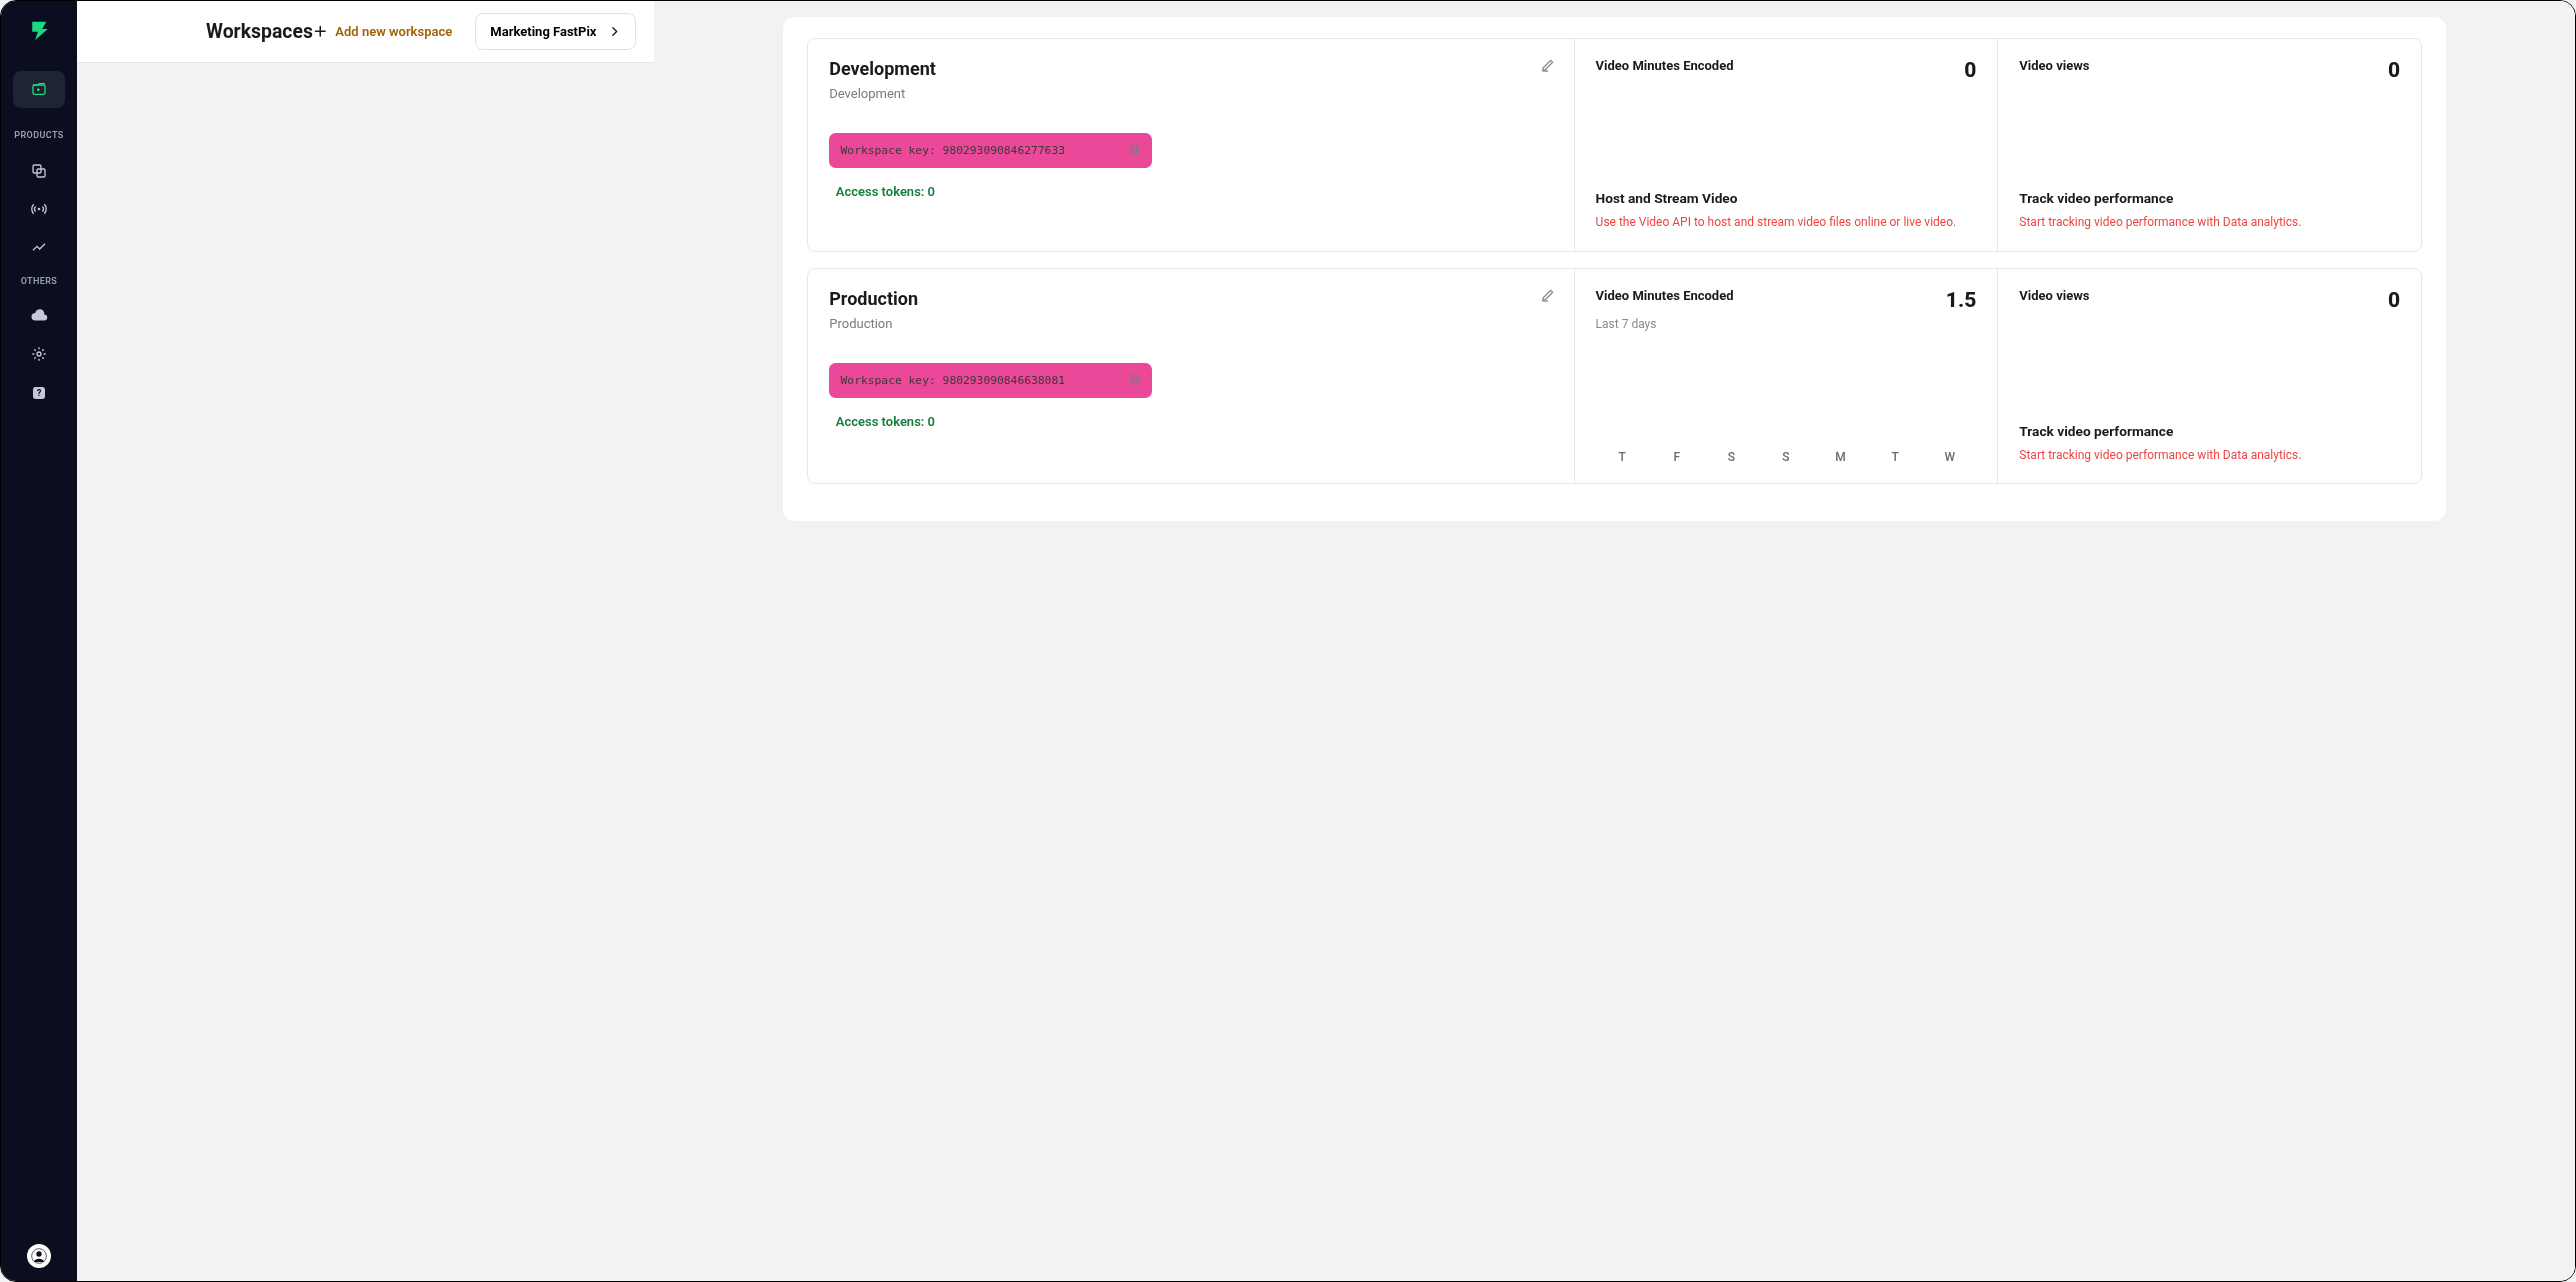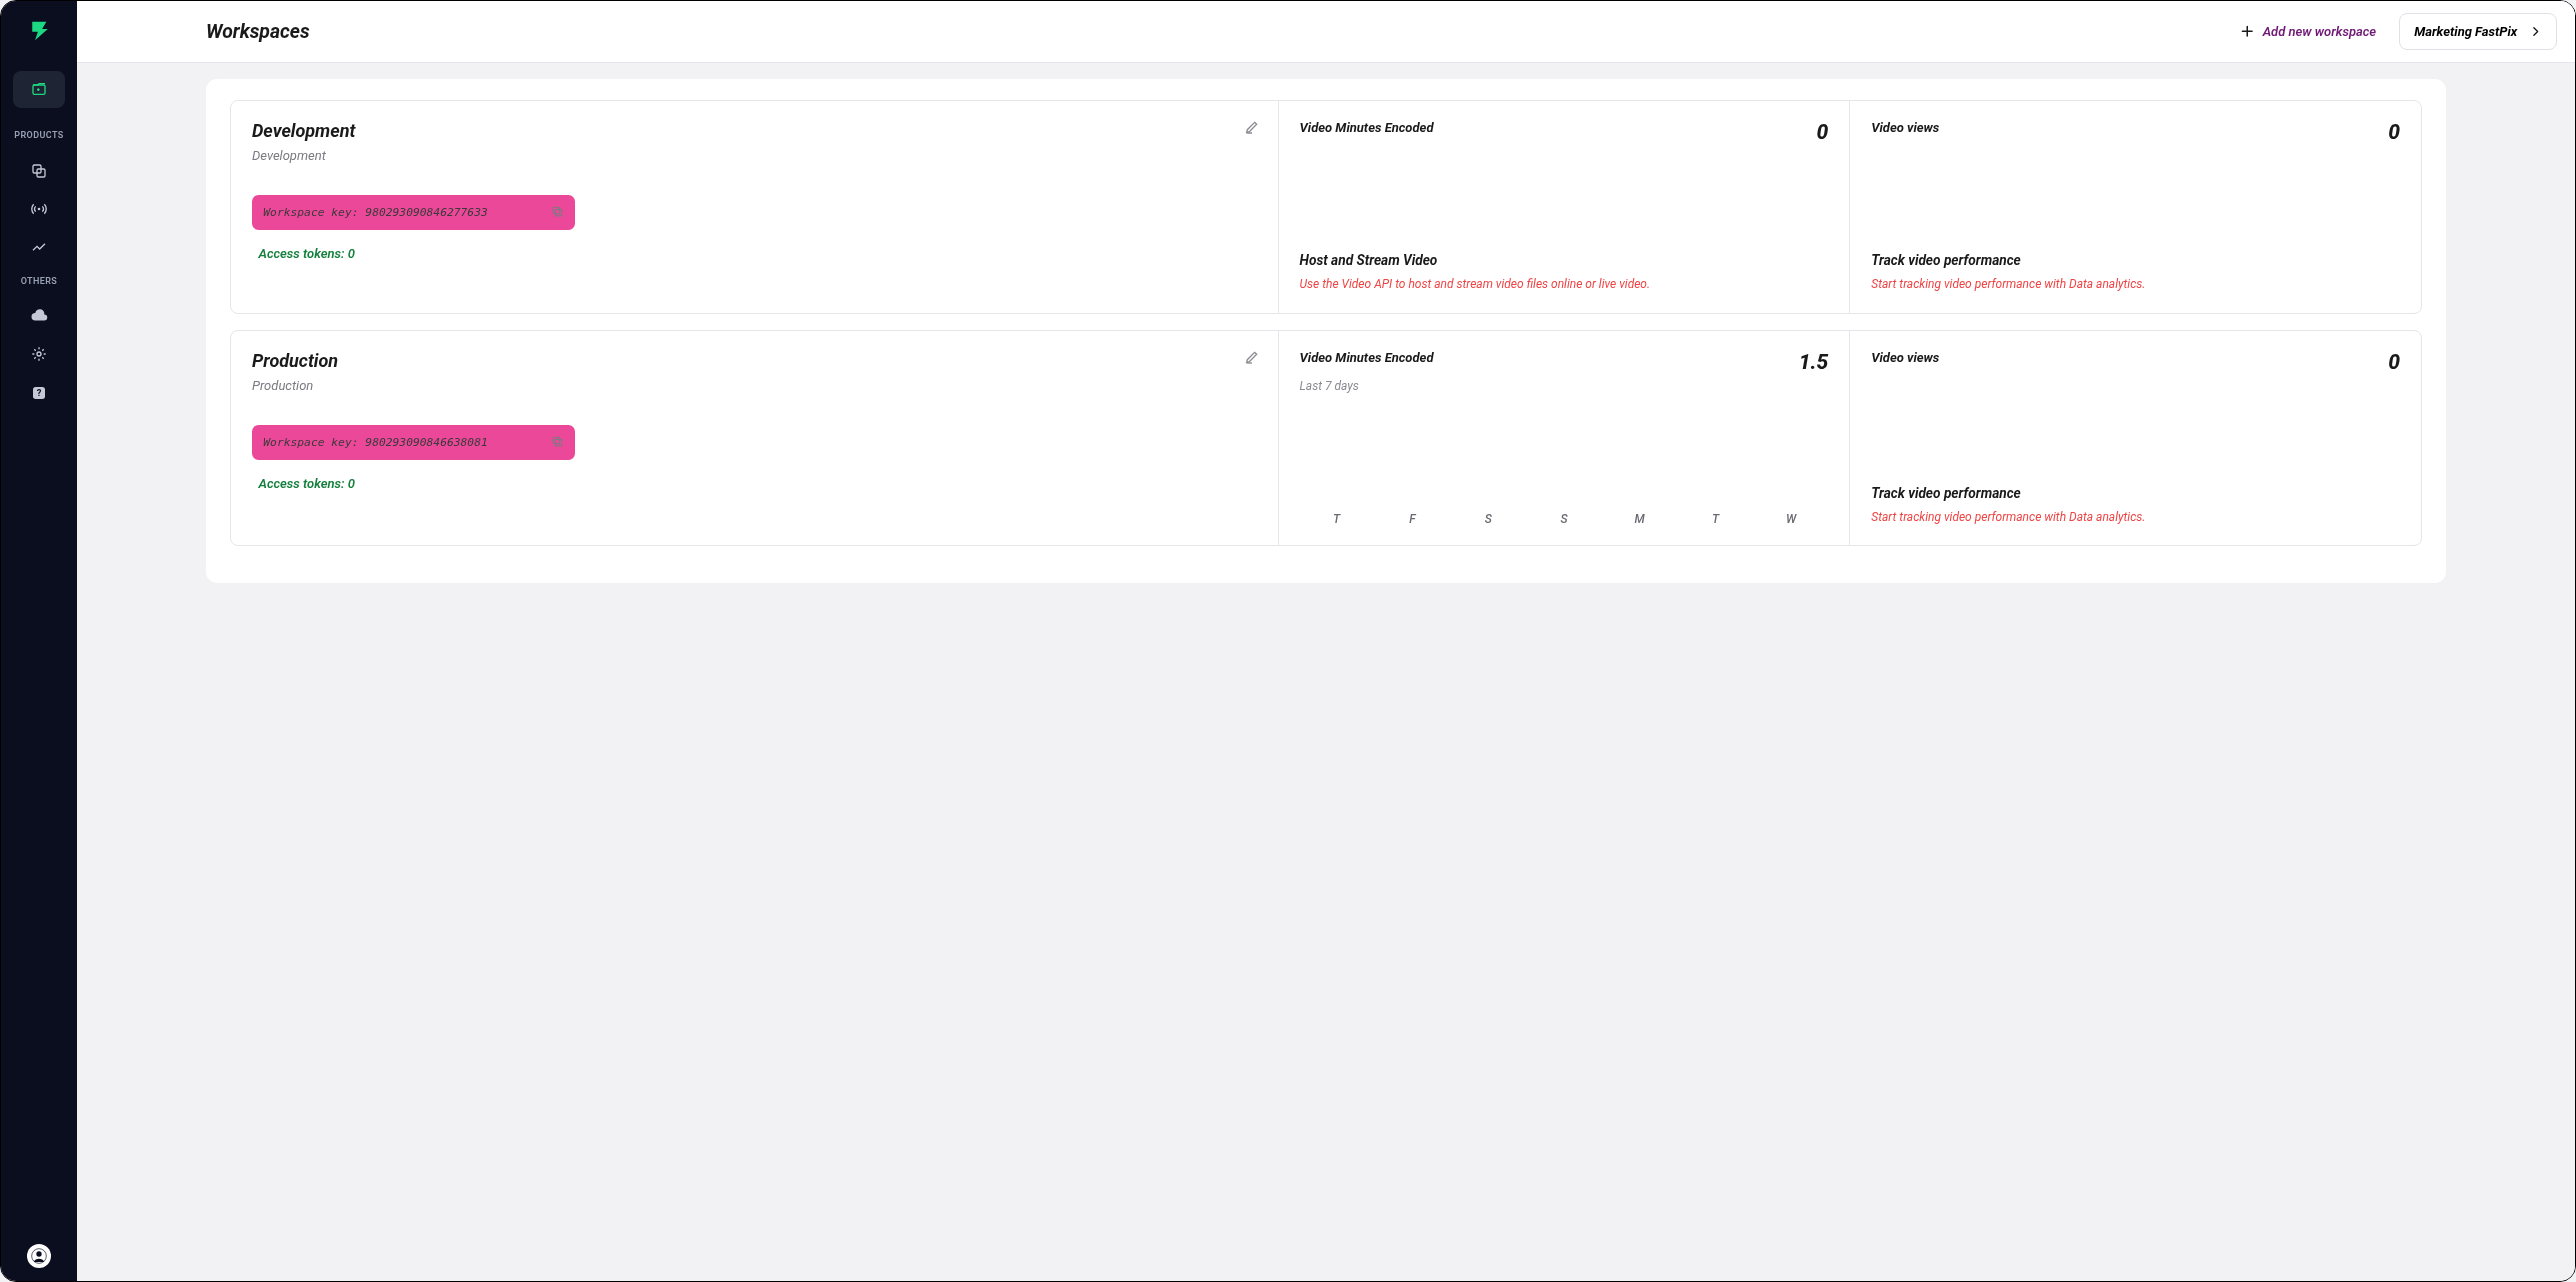--- a/index.html
+++ b/index.html
@@ -10,25 +10,25 @@
 
 .sidebar { width: 76px; background: #0a0e1f; display: flex; flex-direction: column; align-items: center; padding-top: 18px; flex-shrink: 0; }
 .logo { width: 22.6px; height: 22.6px; margin-bottom: 29px; }
 .nav-item-active { width: 52px; height: 37px; background: #1f2435; border-radius: 8px; display: flex; align-items: center; justify-content: center; margin-bottom: 14.5px; }
 .nav-section-label { color: #9aa0b4; font-size: 9px; font-weight: 600; letter-spacing: 0.4px; margin: 8px 0 13px 0; }
 .nav-icon { width: 35px; height: 35px; display: flex; align-items: center; justify-content: center; color: #c5c9d6; margin-bottom: 3.2px; cursor: pointer; }
 .sidebar-spacer { flex: 1; }
 .avatar { width: 24px; height: 24px; border-radius: 50%; background: #fff; margin-bottom: 13px; display: flex; align-items: center; justify-content: center; }
 
 
-.main { flex: 1; display: flex; flex-direction: column; background: #f2f2f5; font-style: italic; }
+.main { flex: 1; display: flex; flex-direction: row; background: #f2f2f5; }
 .header { height: 62px; background: #fff; border-bottom: 0.8px solid #e6e6ea; display: flex; align-items: center; padding: 0 18px 0 129px; }
 .page-title { font-size: 19.4px; font-weight: 700; color: #1a1a1a; }
 .header-spacer { flex: 1; }
-.add-btn { display: flex; align-items: center; gap: 8px; font-size: 13px; font-weight: 600; color: #701a75; cursor: pointer; margin-right: 22.6px; }
+.add-btn { display: flex; align-items: center; gap: 8px; font-size: 13px; font-weight: 600; color: #a16207; cursor: pointer; margin-right: 22.6px; }
 .ws-switcher { display: flex; align-items: center; gap: 11.3px; border: 0.8px solid #e0e0e6; border-radius: 8px; padding: 9.7px 14.5px; font-size: 13px; font-weight: 700; cursor: pointer; }
 
 
 .content { flex: 1; overflow-y: auto; padding: 16px 129px 24px 129px; }
 .panel { background: #fff; border-radius: 11.3px; padding: 21px 24px; }
 .intro { color: #4a4a4a; font-size: 13px; line-height: 1.5; margin-bottom: 19.4px; }
 
 .ws-card { display: flex; border: 0.8px solid #e6e6ea; border-radius: 8px; margin-bottom: 16px; min-height: 214px; }
 .ws-col { padding: 19.4px 21px; }
 .ws-col-main { flex: 1.9; border-right: 0.8px solid #e6e6ea; position: relative; }

